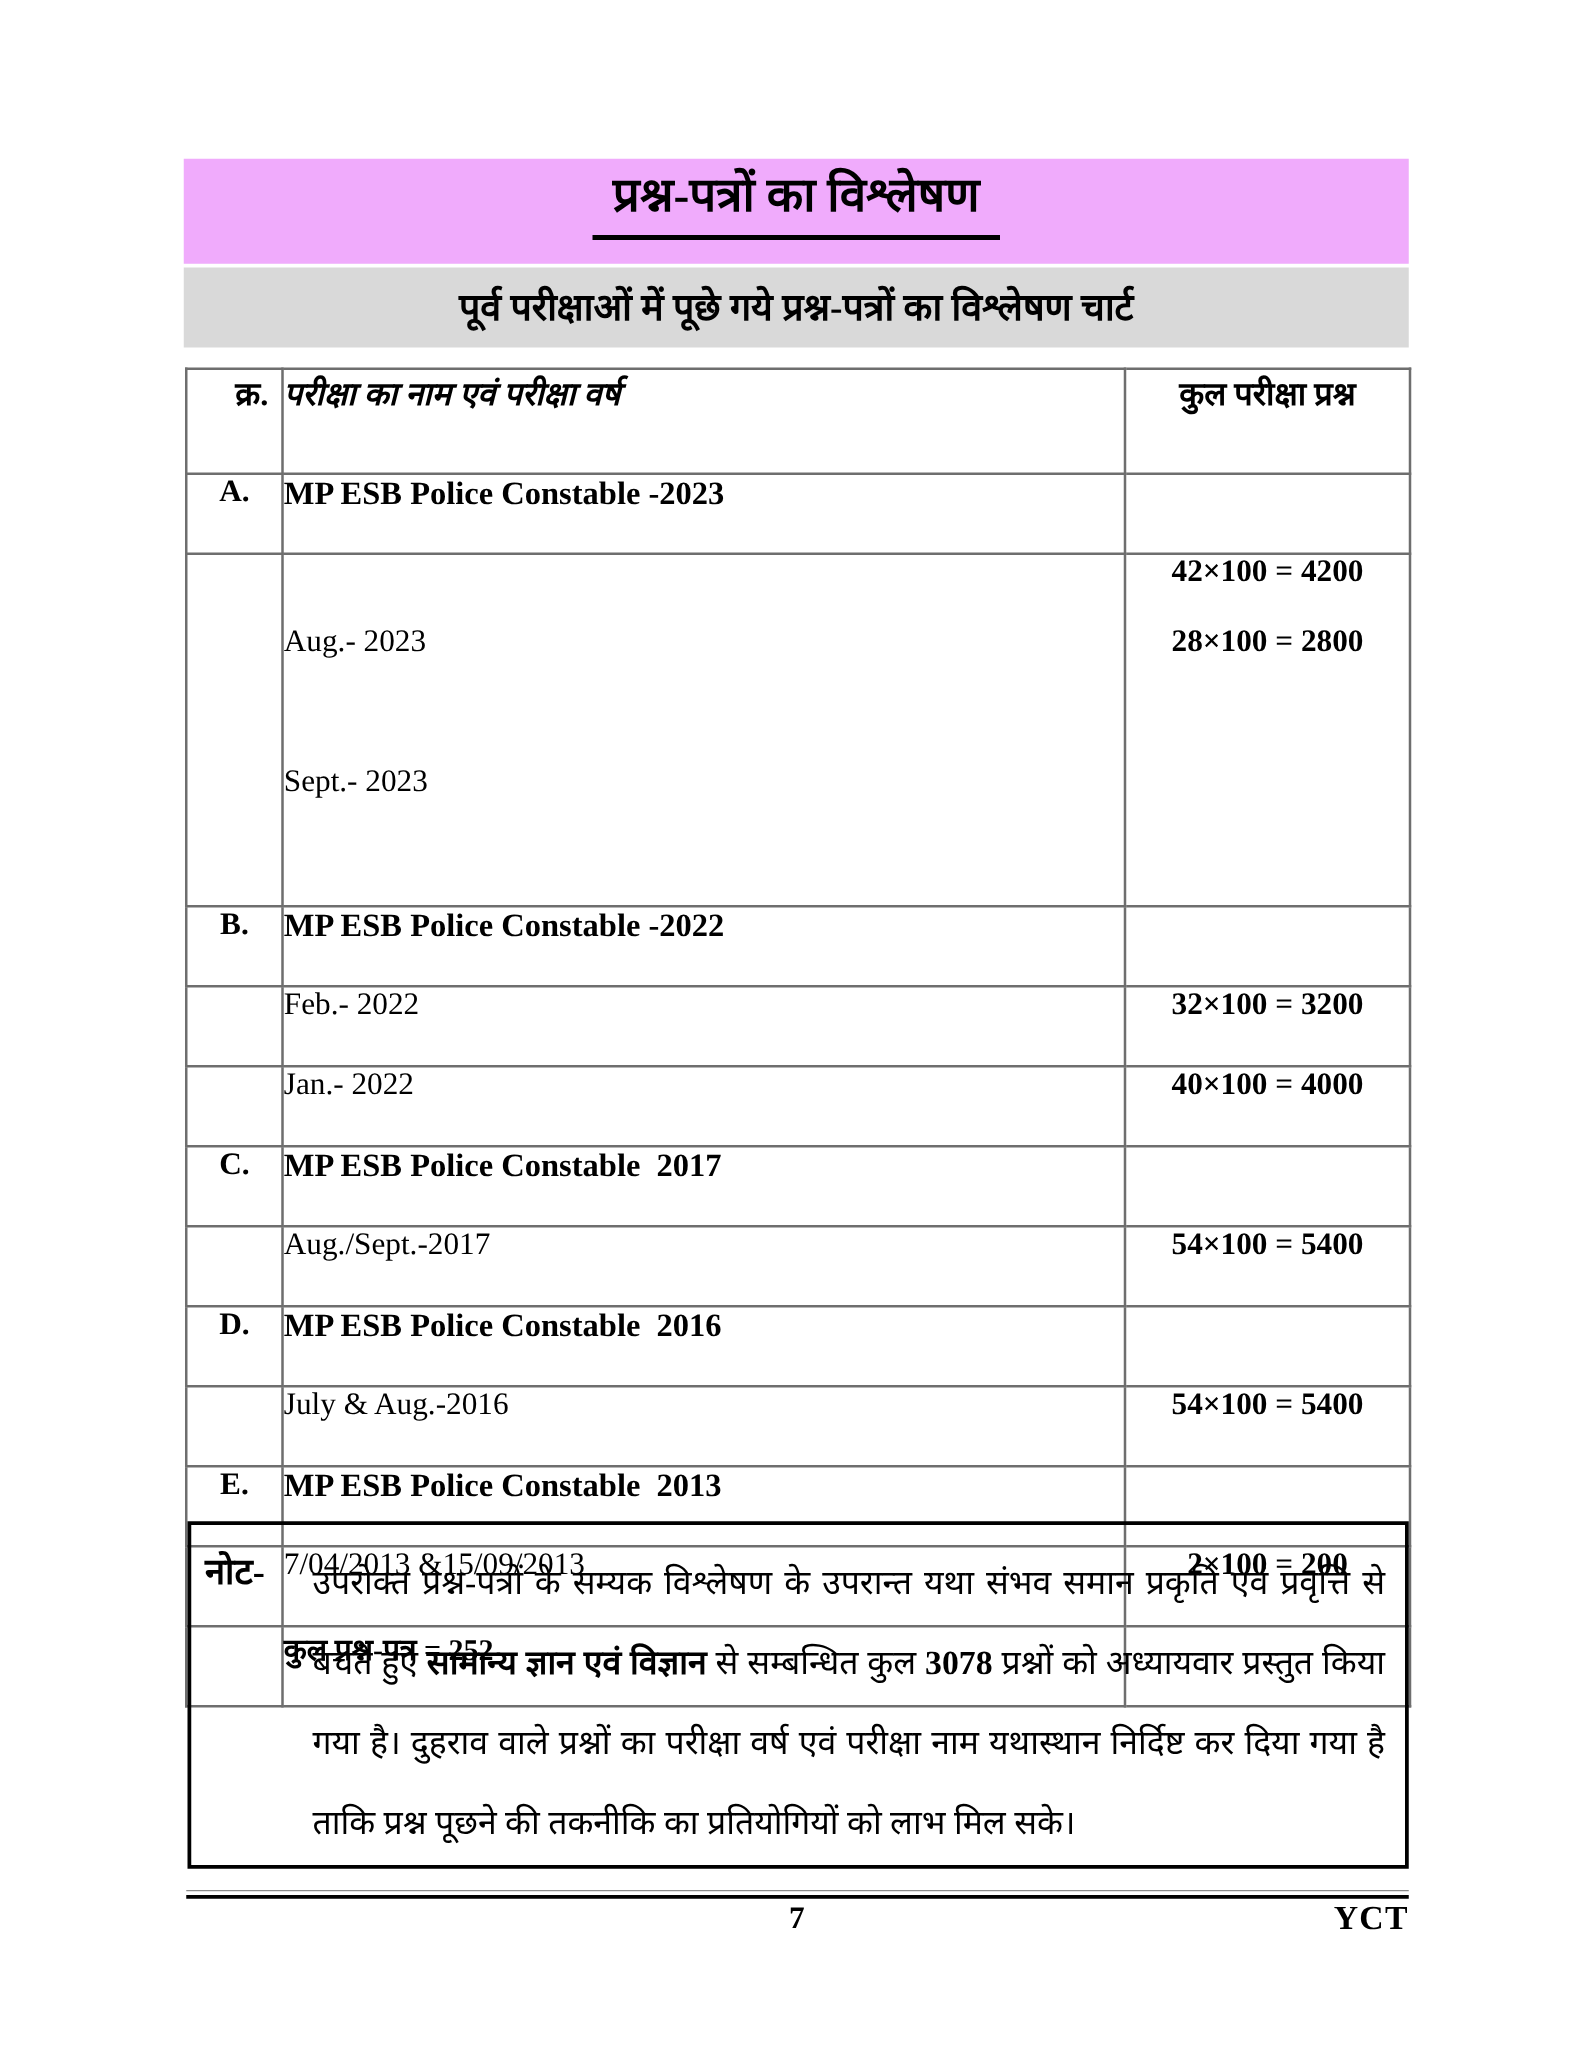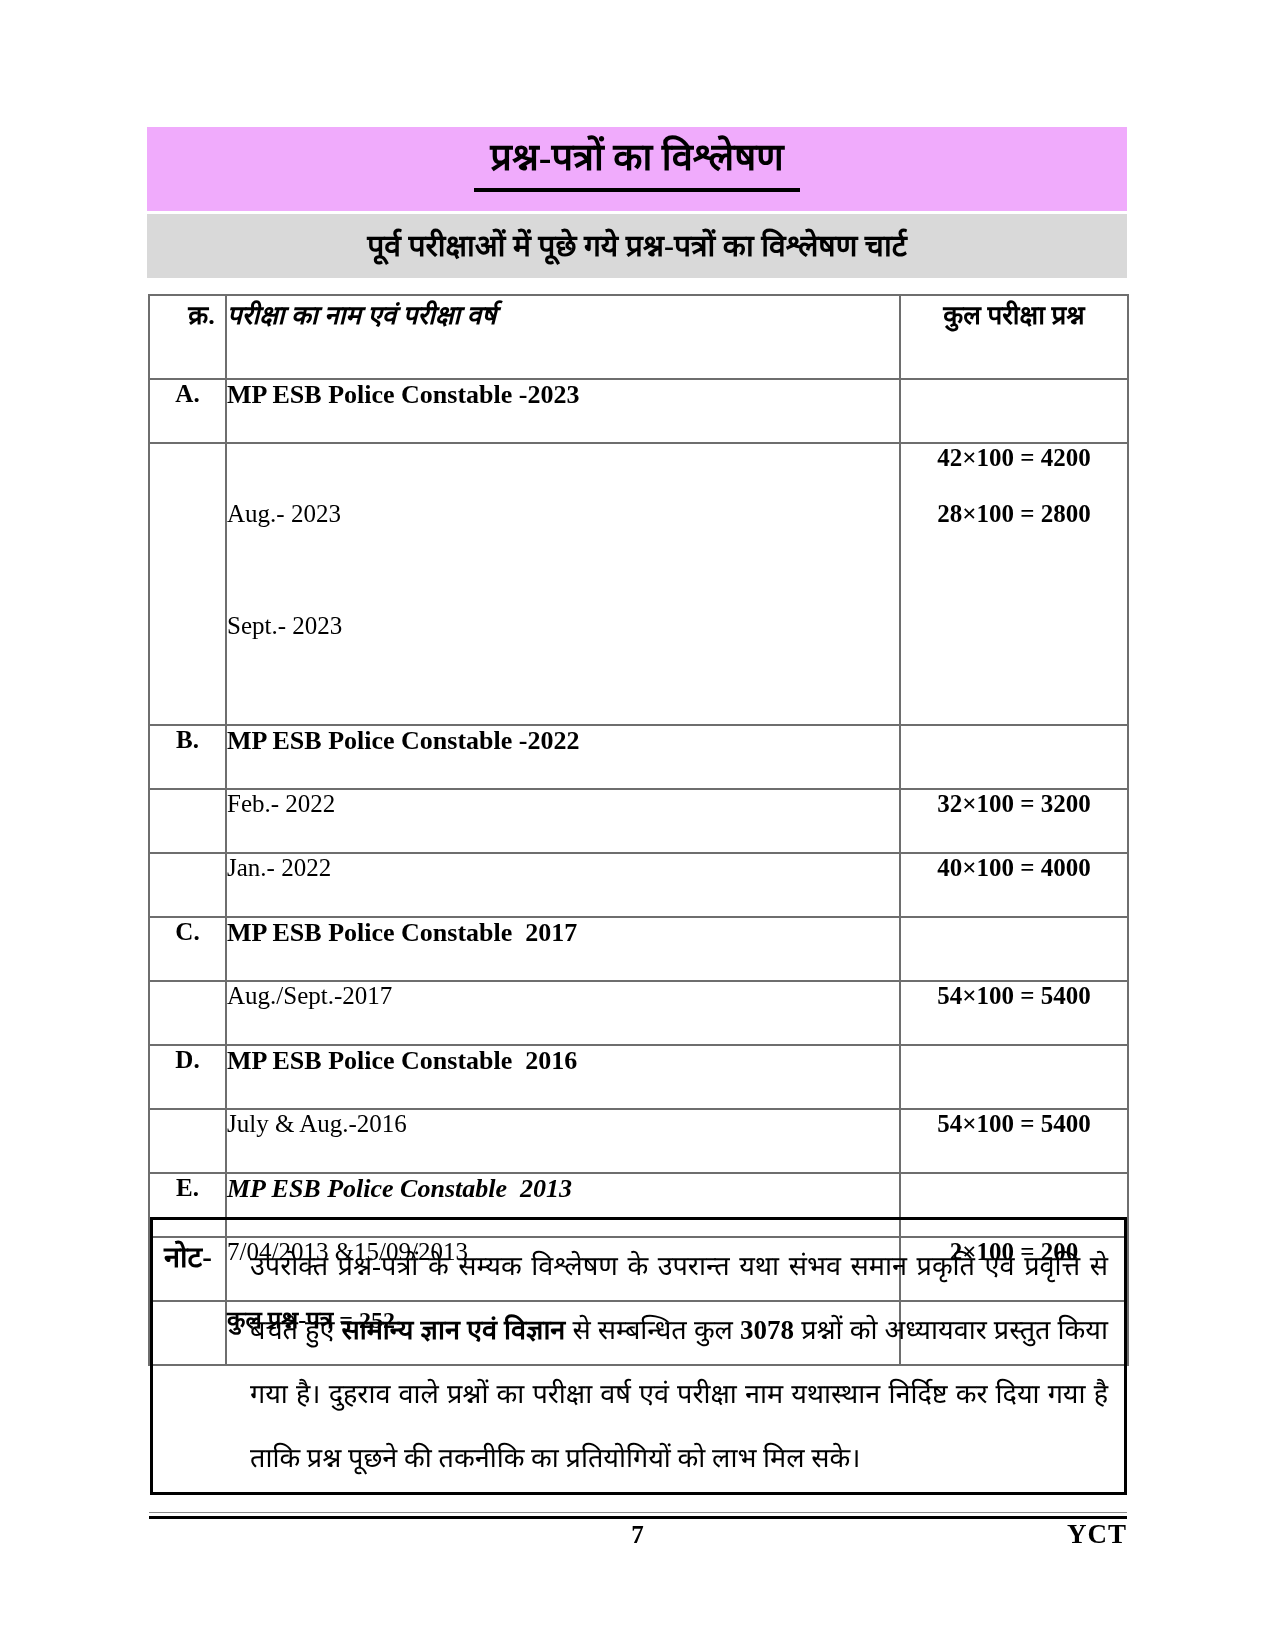--- a/index.html
+++ b/index.html
@@ -144,21 +144,21 @@
     </tr>
 
     <tr class="r-std">
       <td class="sn-cell" style="border-color: rgb(110, 110, 110);"></td>
       <td class="name-cell" style="border-color: rgb(110, 110, 110);">July &amp; Aug.-2016</td>
       <td class="total-cell" style="border-color: rgb(110, 110, 110);">54×100 = 5400</td>
     </tr>
 
     <tr class="r-std r-section">
       <td class="sn-cell" style="border-color: rgb(110, 110, 110);">E.</td>
-      <td class="name-cell" style="border-color: rgb(110, 110, 110); font-style: italic;">MP ESB Police Constable  2013</td>
+      <td class="name-cell" style="border-color: rgb(110, 110, 110);">MP ESB Police Constable  2013</td>
       <td class="total-cell" style="border-color: rgb(110, 110, 110);"></td>
     </tr>
 
     <tr class="r-std">
       <td class="sn-cell" style="border-color: rgb(110, 110, 110);"></td>
       <td class="name-cell" style="border-color: rgb(110, 110, 110);">7/04/2013 &amp;15/09/2013</td>
       <td class="total-cell" style="border-color: rgb(110, 110, 110);">2×100 = 200</td>
     </tr>
 
     <tr class="r-std r-total">

